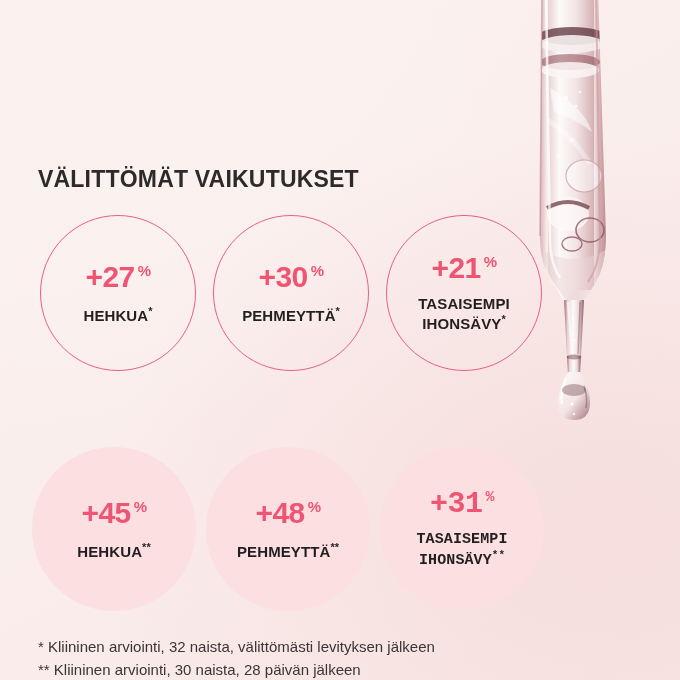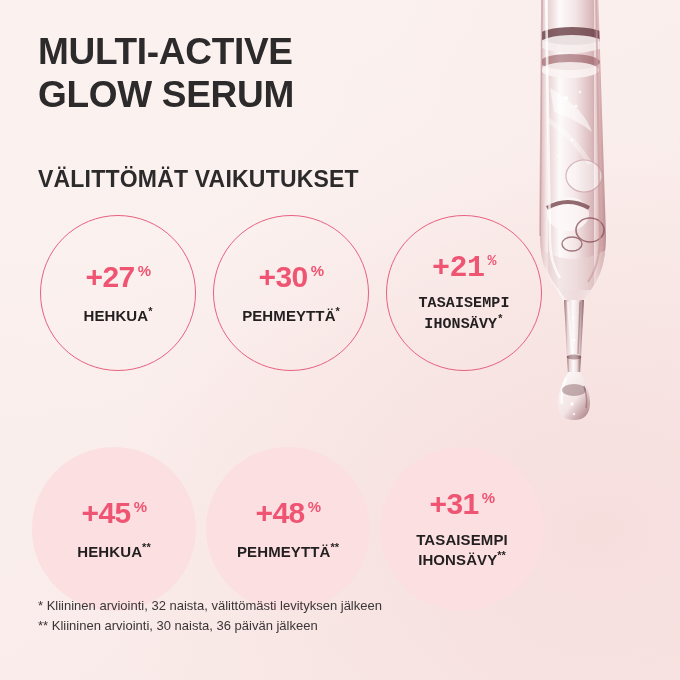--- a/index.html
+++ b/index.html
@@ -111,23 +111,23 @@
   .cap .star {
     font-size: 11px;
     vertical-align: super;
     letter-spacing: 0;
   }
 
   
   .footnotes {
     position: absolute;
     left: 38px;
-    top: 596px;
+    top: 635px;
     color: #3a3536;
-    font-size: 13px;
+    font-size: 15px;
     line-height: 1.55;
   }
   .footnotes div { white-space: pre; }
 </style>
 </head>
 <body>
 
 <div id="stage">
 
   <div class="dropper-layer">
@@ -217,42 +217,40 @@
       <path d="M86 378 Q80 394 82 404" stroke="#ffffff" stroke-width="2.4" fill="none" opacity="0.8"></path>
       <path d="M104 386 Q108 398 106 408" stroke="#8e5c62" stroke-width="1.6" fill="none" opacity="0.55"></path>
       <ellipse cx="94" cy="390" rx="12" ry="6" fill="#5e3036" opacity="0.35"></ellipse>
       <circle cx="92" cy="404" r="1.7" fill="#ffffff" opacity="0.85"></circle>
       <circle cx="94" cy="414" r="1.3" fill="#ffffff" opacity="0.7"></circle>
       <circle cx="94" cy="340" r="1.6" fill="#ffffff" opacity="0.8"></circle>
       <circle cx="93" cy="318" r="1.4" fill="#ffffff" opacity="0.7"></circle>
     </svg>
   </div>
 
-  <div class="title">MULTI-ACTIVE
-GLOW SERUM</div>
 
   <div class="section-head" id="head-immediate">VÄLITTÖMÄT VAIKUTUKSET</div>
 
   <div class="circle outline" style="left:40px; top:215px; width:156px; height:156px;">
     <div class="pct">
       <span>+27</span>
       <span class="sym">%</span>
     </div>
     <div class="cap"><span>HEHKUA</span><span class="star">*</span></div>
   </div>
 
   <div class="circle outline" style="left:213px; top:215px; width:156px; height:156px;">
     <div class="pct">
       <span>+30</span>
       <span class="sym">%</span>
     </div>
     <div class="cap"><span>PEHMEYTTÄ</span><span class="star">*</span></div>
   </div>
 
-  <div class="circle outline" style="left:386px; top:215px; width:156px; height:156px;font-family:Liberation Mono, monospace;">
+  <div class="circle outline" style="left:386px; top:215px; width:156px; height:156px;">
     <div class="pct">
       <span>+21</span>
       <span class="sym">%</span>
     </div>
     <div class="cap"><span>TASAISEMPI
 IHONSÄVY</span><span class="star">*</span></div>
   </div>
 
 
   <div class="circle filled" style="left:32px; top:447px; width:164px; height:164px;text-align:center;">
@@ -264,27 +262,27 @@
   </div>
 
   <div class="circle filled" style="left:206px; top:447px; width:164px; height:164px;">
     <div class="pct">
       <span>+48</span>
       <span class="sym">%</span>
     </div>
     <div class="cap"><span>PEHMEYTTÄ</span><span class="star">**</span></div>
   </div>
 
-  <div class="circle filled" style="left:380px; top:447px; width:164px; height:164px;">
+  <div class="circle filled" style="left:380px; top:447px; width:164px; height:164px;font-family:Liberation Mono, monospace;">
     <div class="pct">
       <span>+31</span>
       <span class="sym">%</span>
     </div>
     <div class="cap"><span>TASAISEMPI
 IHONSÄVY</span><span class="star">**</span></div>
   </div>
 
   <div class="footnotes">
     <div>* Kliininen arviointi, 32 naista, välittömästi levityksen jälkeen</div>
-    <div>** Kliininen arviointi, 30 naista, 36 päivän jälkeen</div>
+    <div>** Kliininen arviointi, 30 naista, 28 päivän jälkeen</div>
   </div>
 
 </div>
 
 </body></html>

